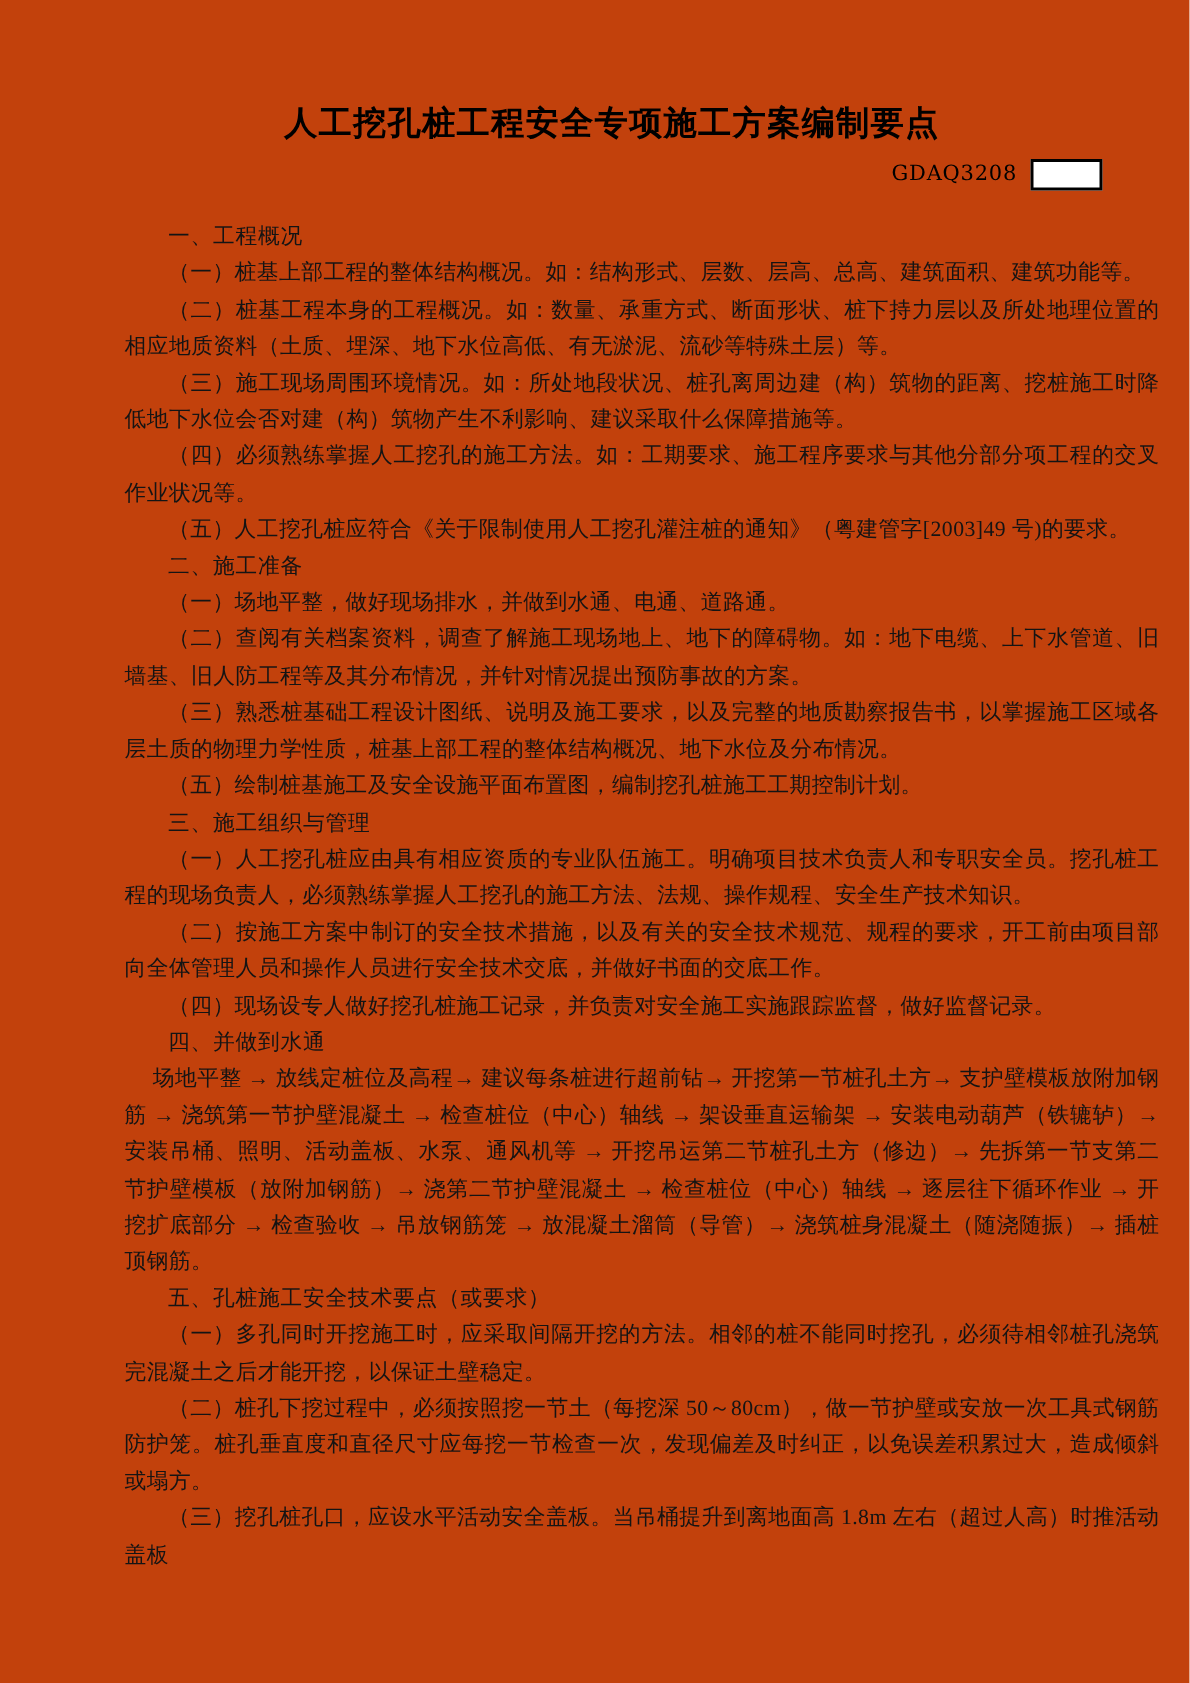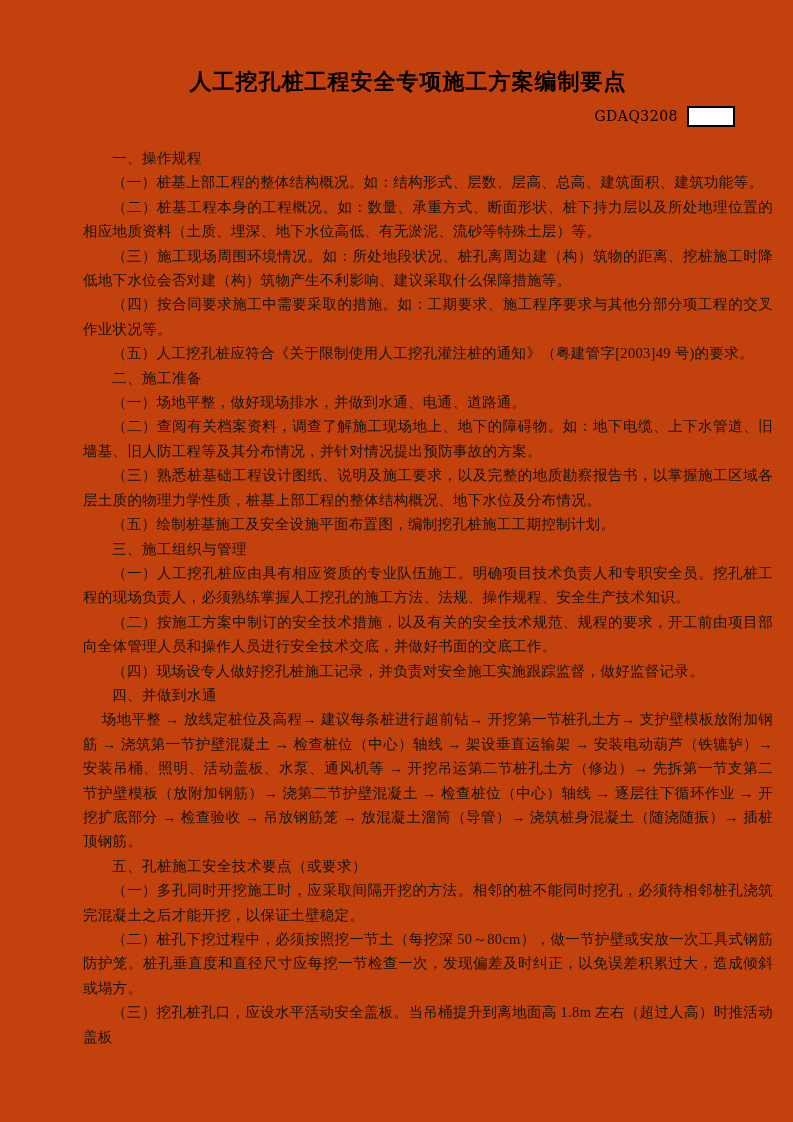--- a/index.html
+++ b/index.html
@@ -81,25 +81,25 @@
   <h1 class="doc-title">人工挖孔桩工程安全专项施工方案编制要点</h1>
 
   <div class="code-row">
     <span class="doc-code">GDAQ3208</span>
     <span class="code-box"></span>
   </div>
 
   <div class="doc-body">
 
     <div>
-      <h2 class="section-heading">一、操作规程</h2>
+      <h2 class="section-heading">一、工程概况</h2>
       <p class="para">（一）桩基上部工程的整体结构概况。如：结构形式、层数、层高、总高、建筑面积、建筑功能等。</p>
       <p class="para">（二）桩基工程本身的工程概况。如：数量、承重方式、断面形状、桩下持力层以及所处地理位置的相应地质资料（土质、埋深、地下水位高低、有无淤泥、流砂等特殊土层）等。</p>
       <p class="para">（三）施工现场周围环境情况。如：所处地段状况、桩孔离周边建（构）筑物的距离、挖桩施工时降低地下水位会否对建（构）筑物产生不利影响、建议采取什么保障措施等。</p>
-      <p class="para">（四）按合同要求施工中需要采取的措施。如：工期要求、施工程序要求与其他分部分项工程的交叉作业状况等。</p>
+      <p class="para">（四）必须熟练掌握人工挖孔的施工方法。如：工期要求、施工程序要求与其他分部分项工程的交叉作业状况等。</p>
       <p class="para">（五）人工挖孔桩应符合《关于限制使用人工挖孔灌注桩的通知》（粤建管字[2003]49 号)的要求。</p>
     </div>
 
     <div>
       <h2 class="section-heading">二、施工准备</h2>
       <p class="para">（一）场地平整，做好现场排水，并做到水通、电通、道路通。</p>
       <p class="para">（二）查阅有关档案资料，调查了解施工现场地上、地下的障碍物。如：地下电缆、上下水管道、旧墙基、旧人防工程等及其分布情况，并针对情况提出预防事故的方案。</p>
       <p class="para">（三）熟悉桩基础工程设计图纸、说明及施工要求，以及完整的地质勘察报告书，以掌握施工区域各层土质的物理力学性质，桩基上部工程的整体结构概况、地下水位及分布情况。</p>
       <p class="para">（五）绘制桩基施工及安全设施平面布置图，编制挖孔桩施工工期控制计划。</p>
     </div>

